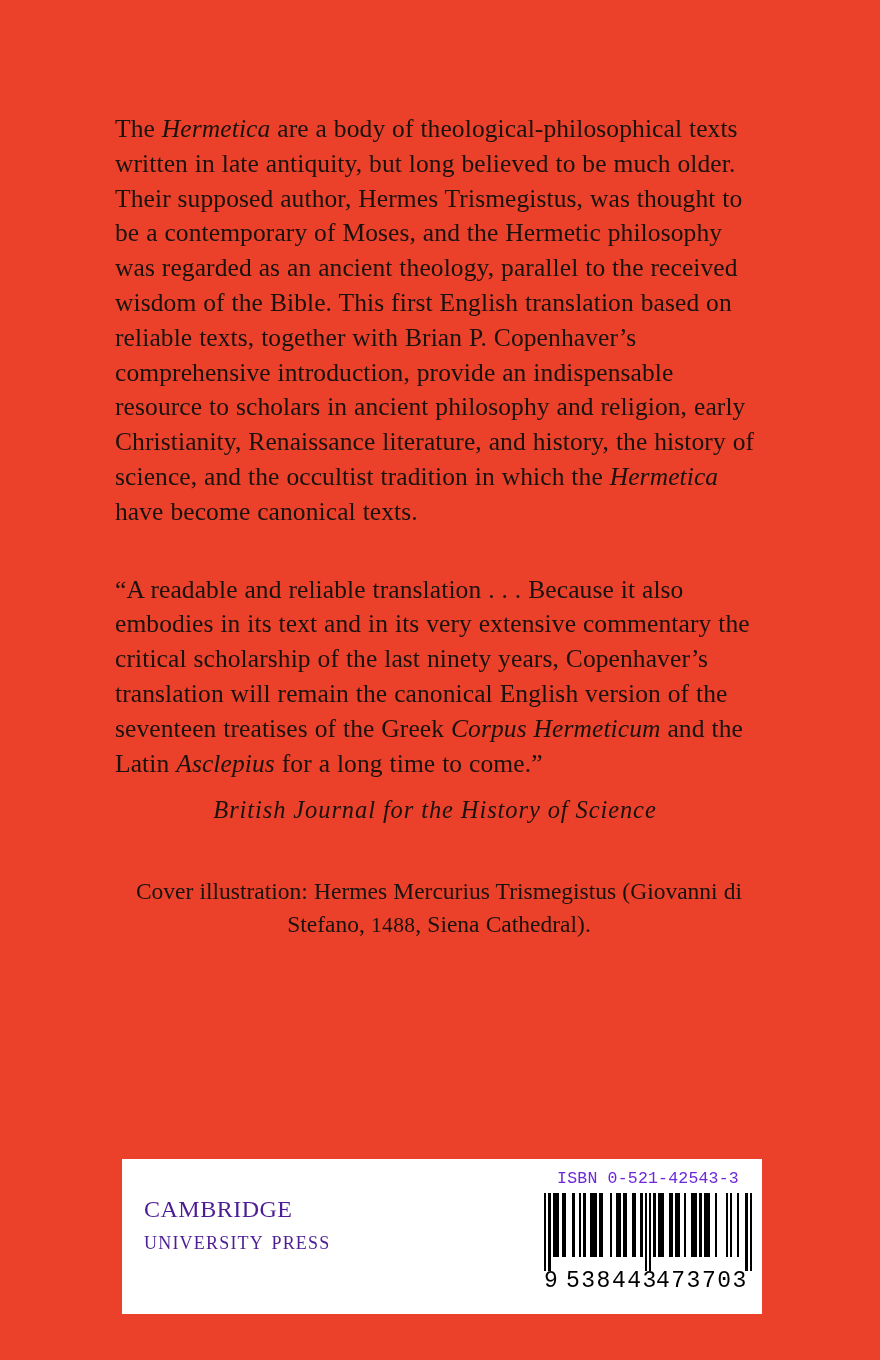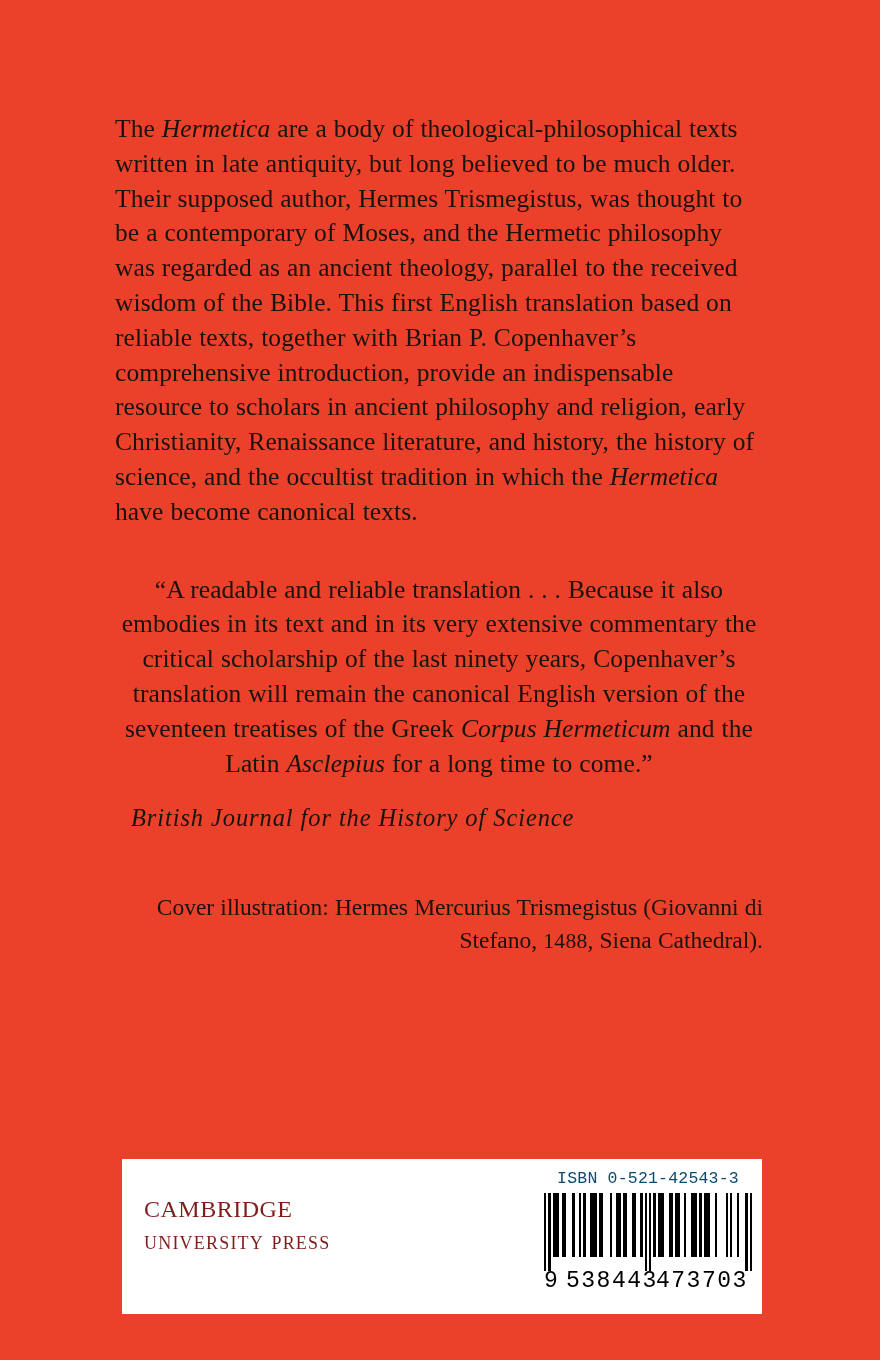--- a/index.html
+++ b/index.html
@@ -37,43 +37,43 @@
     margin: 0;
     word-spacing: 0.4px;
   }
 
   .blurb em { font-style: italic; }
 
   .review {
     font-size: 25.5px;
     line-height: 34.8px;
     letter-spacing: 0.1px;
-    text-align: center;
+    text-align: left;
     margin: 0;
     padding-top: 43px;
     word-spacing: 0.4px;
   }
 
   .review em { font-style: italic; }
 
   .attribution {
     font-size: 24.5px;
     line-height: 34px;
     font-style: italic;
-    text-align: left;
+    text-align: center;
     letter-spacing: 0.9px;
-    margin: 16px;
+    margin: 8px;
     padding-top: 4px;
     padding-right: 8px;
   }
 
   .credit {
     font-size: 23.5px;
     line-height: 33px;
-    text-align: right;
+    text-align: center;
     margin: 0;
     padding-top: 40px;
     word-spacing: 0.3px;
   }
 
   .credit .oldstyle {
     font-size: 21.5px;
     letter-spacing: 0.3px;
   }
 
@@ -84,21 +84,21 @@
     top: 1159px;
     width: 640px;
     height: 155px;
     background: #ffffff;
   }
 
   .logo {
     position: absolute;
     left: 22px;
     top: 28px;
-    color: #7f1d1d;
+    color: #4c1d95;
     text-align: left;
   }
 
   .logo-line1 {
     font-size: 34px;
     line-height: 38px;
     letter-spacing: 0.5px;
     font-variant: small-caps;
     text-transform: lowercase;
     font-weight: 400;
@@ -124,21 +124,21 @@
     top: 10px;
     width: 212px;
     text-align: center;
   }
 
   .isbn-text {
     font-family: "Liberation Mono", "DejaVu Sans Mono", monospace;
     font-size: 16.5px;
     line-height: 20px;
     letter-spacing: 0.2px;
-    color: #0c4a6e;
+    color: #6d28d9;
     white-space: nowrap;
     padding-bottom: 4px;
   }
 
   .barcode {
     position: relative;
     width: 208px;
     height: 78px;
     margin: 0 auto;
     background: #fff;

